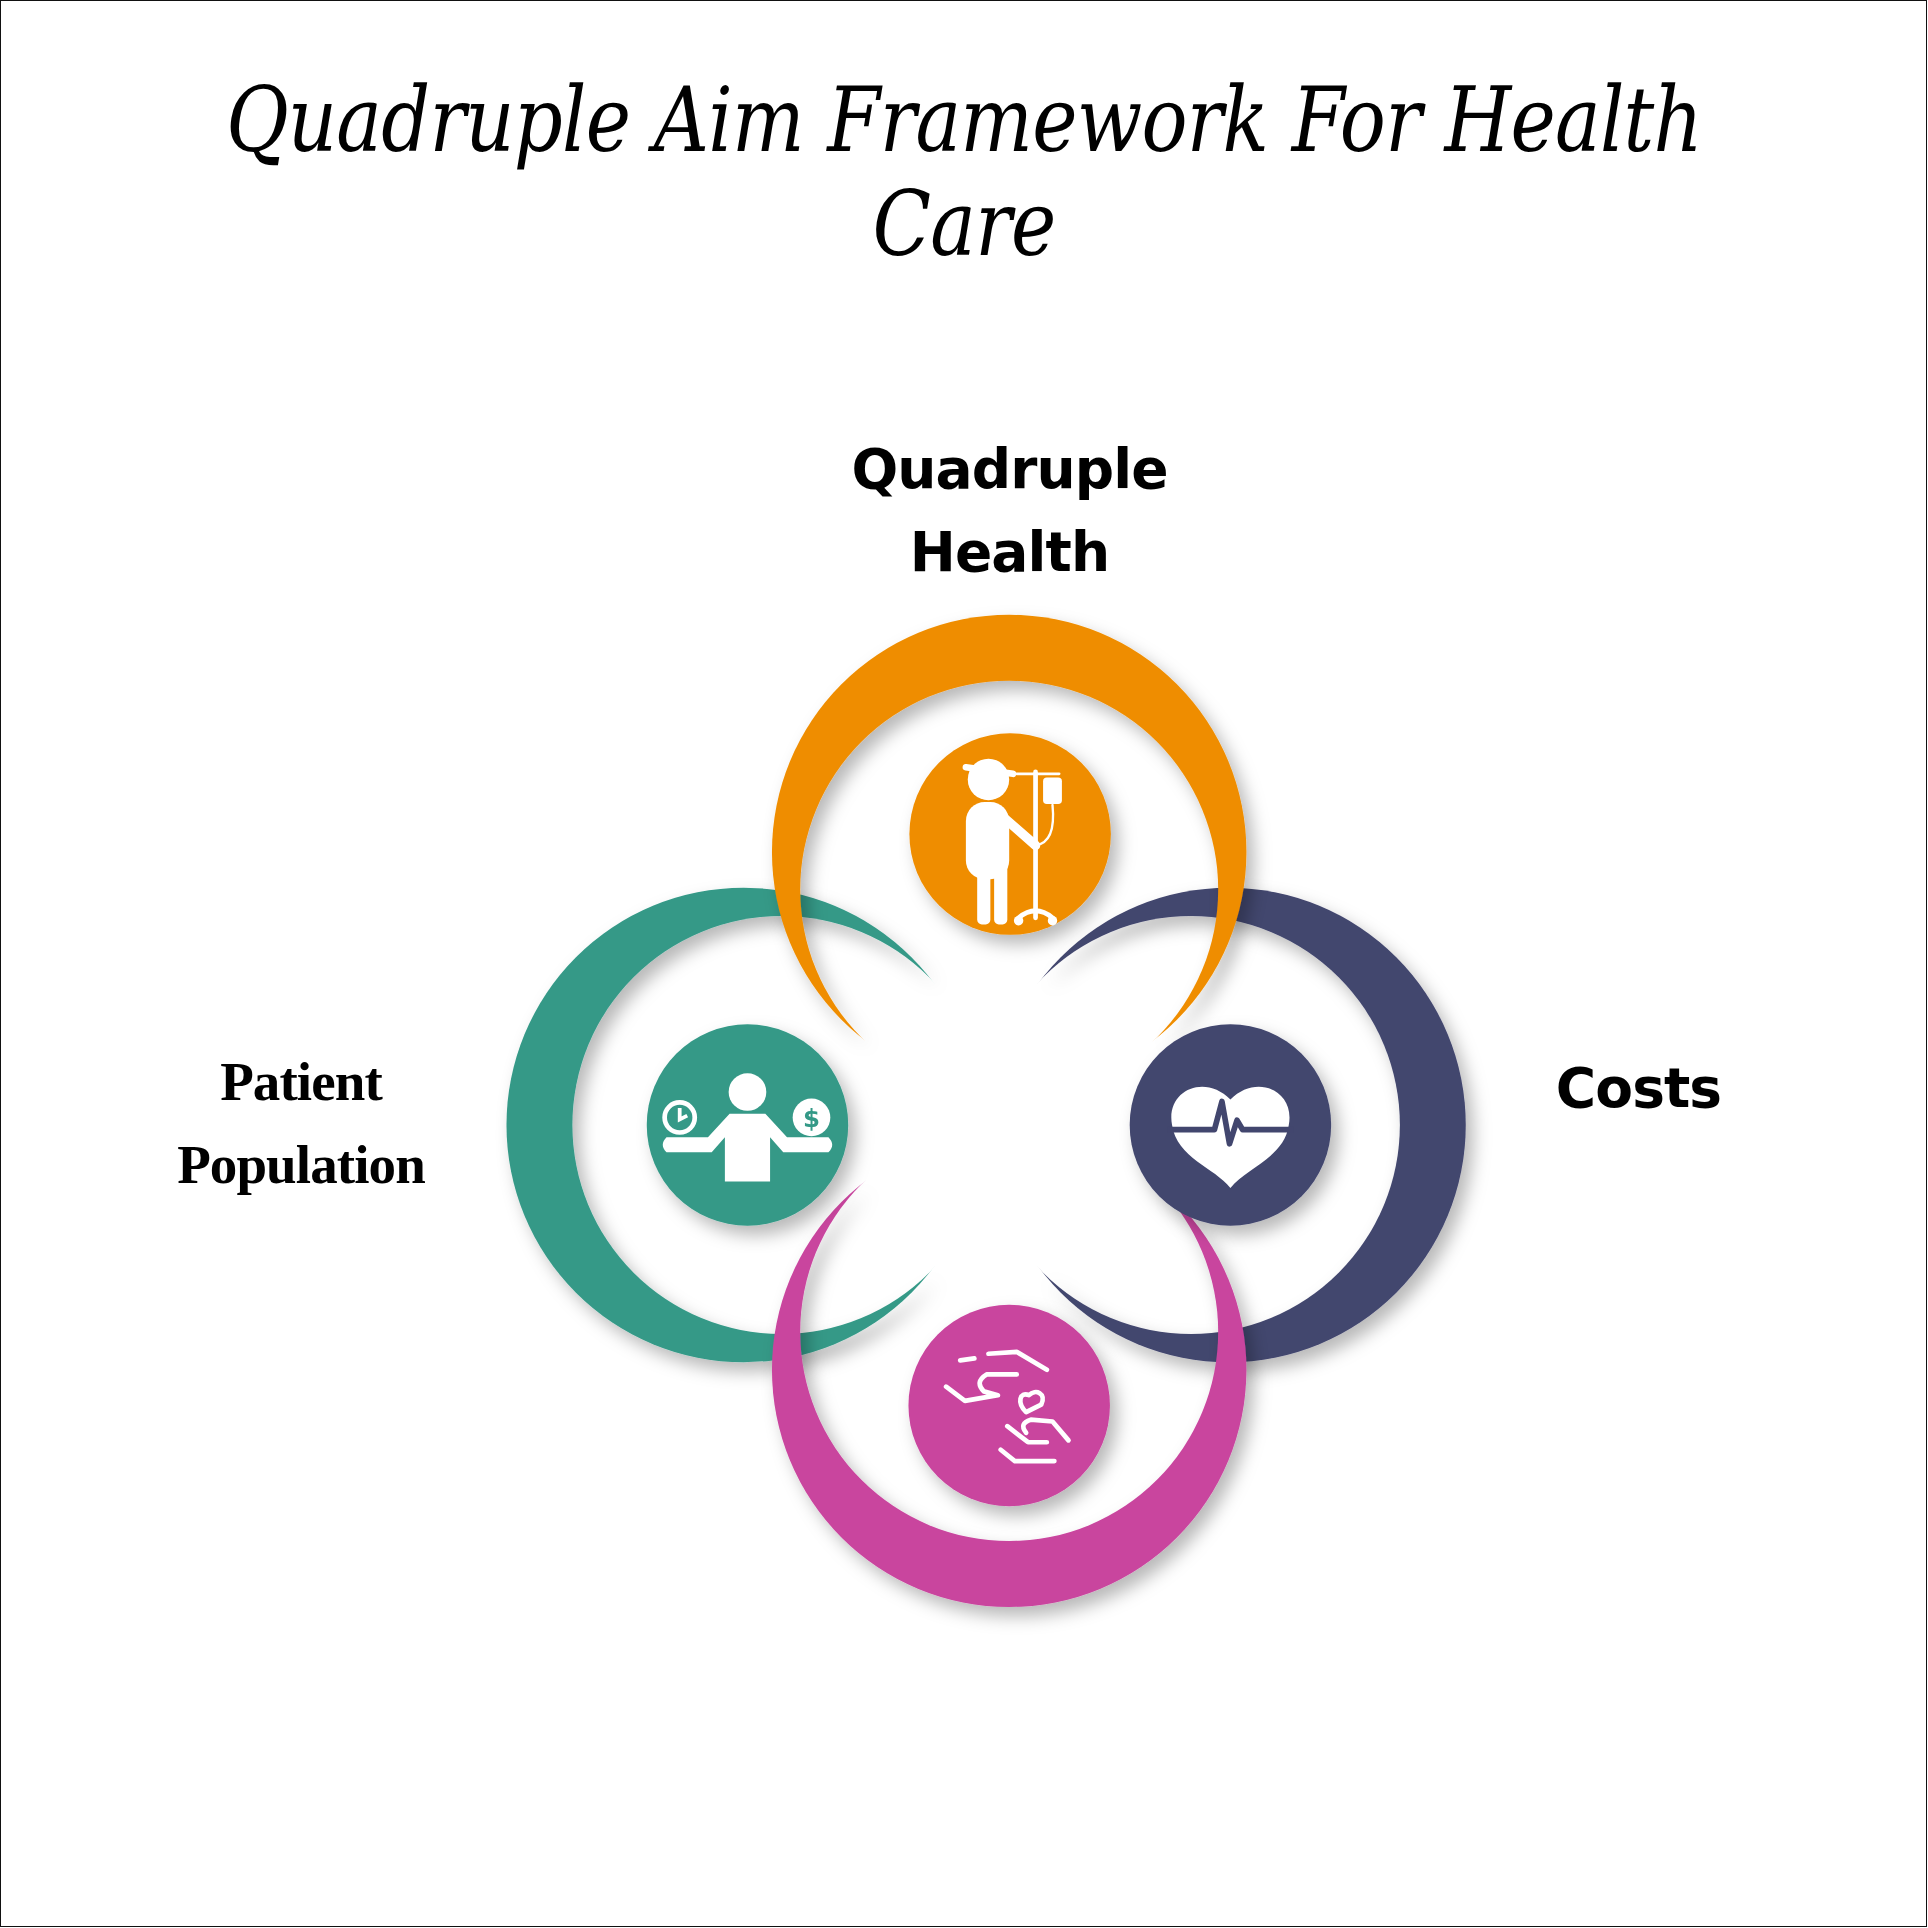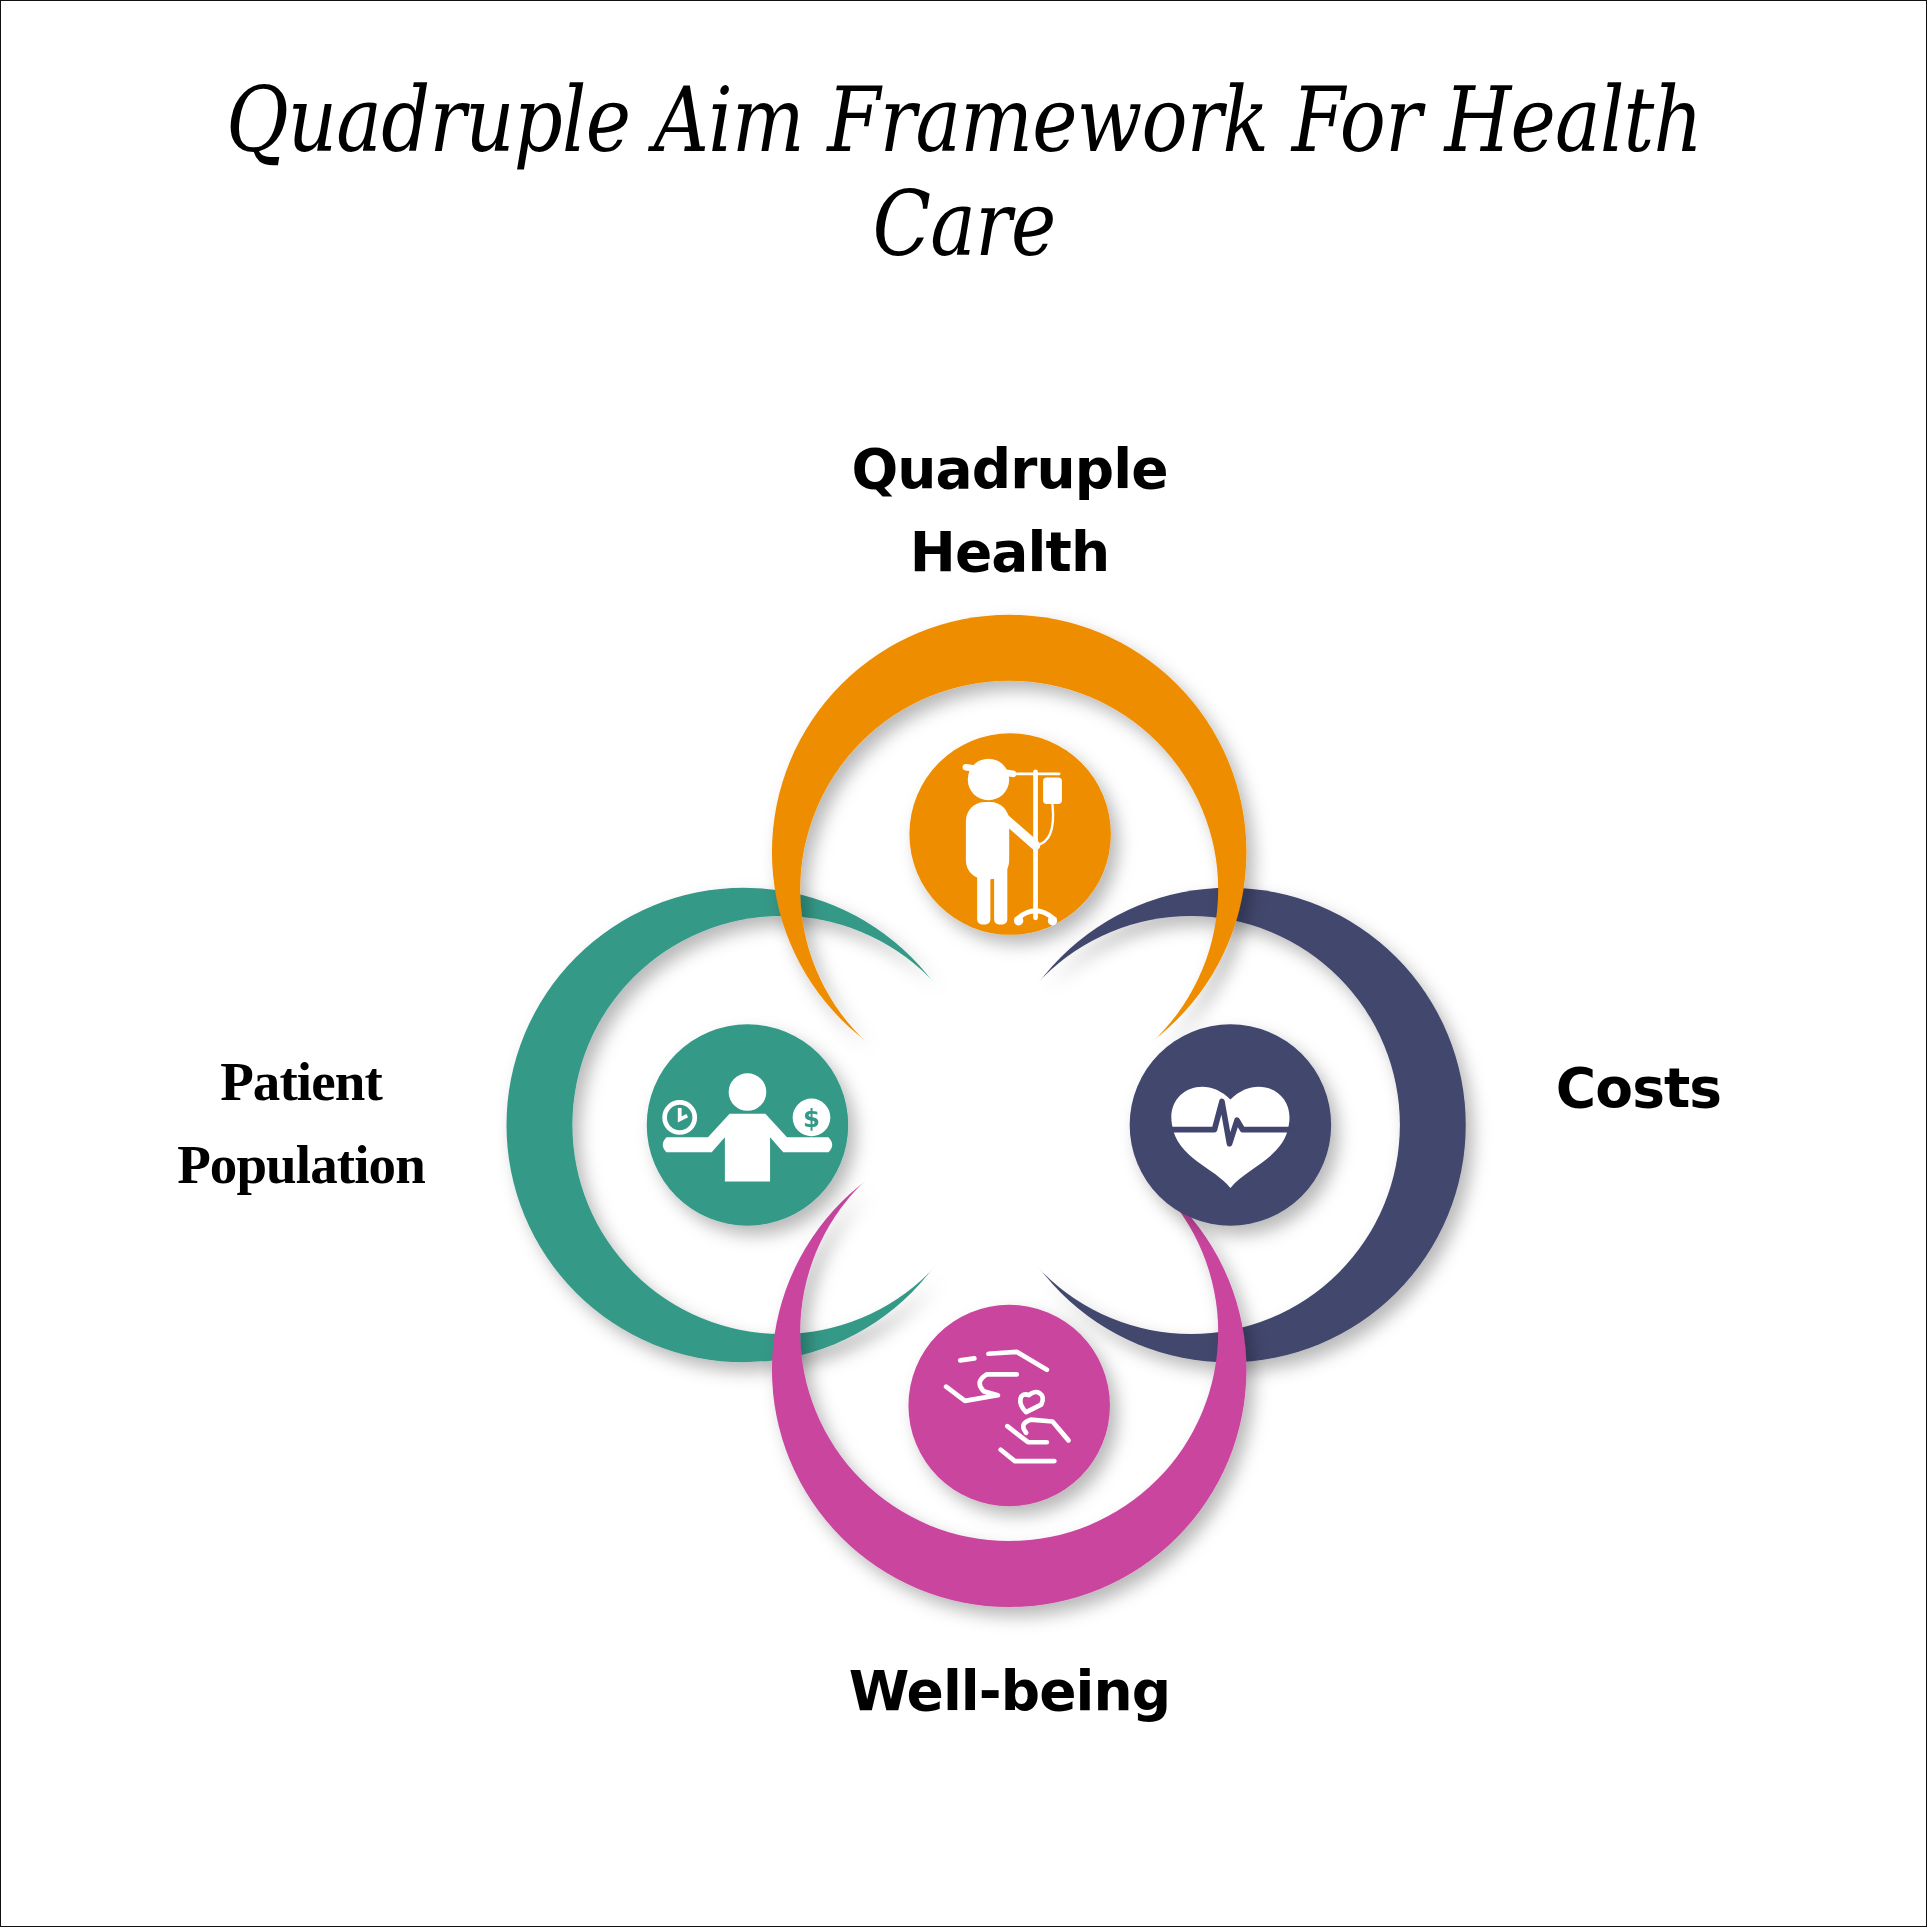--- a/index.html
+++ b/index.html
@@ -122,20 +122,19 @@
 <div class="label" style="left:821px; top:428px; width:377px;">
   <div>Quadruple</div>
   <div>Health</div>
 </div>
 
 <div class="label" style="left:1455px; top:1047px; width:367px;">
   <div>Costs</div>
 </div>
 
 <div class="label" style="left:810px; top:1650px; width:399px;">
-  <div>Well-being</div>
 </div>
 
 <div class="label" style="left:122px; top:1040px; width:358px;font-family:Liberation Serif, serif;">
   <div>Patient</div>
   <div>Population</div>
 </div>
 
 
 </body></html>

